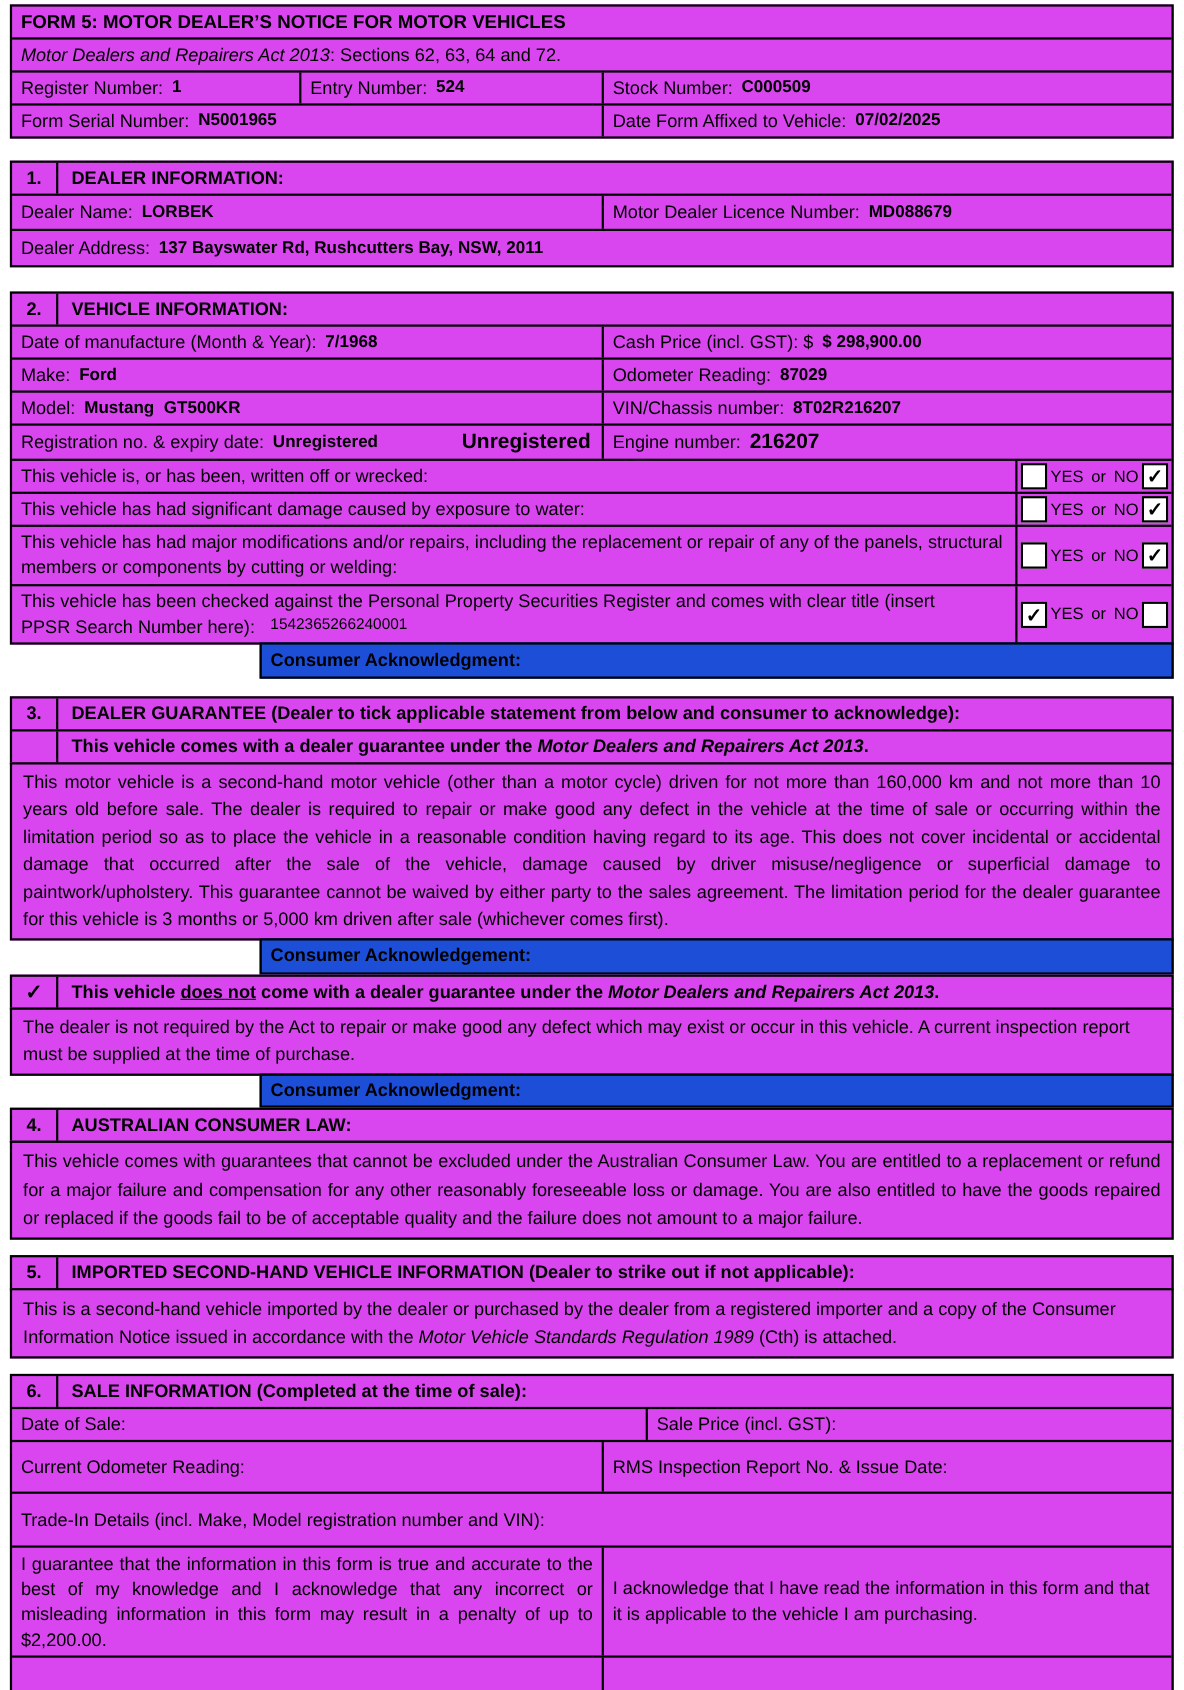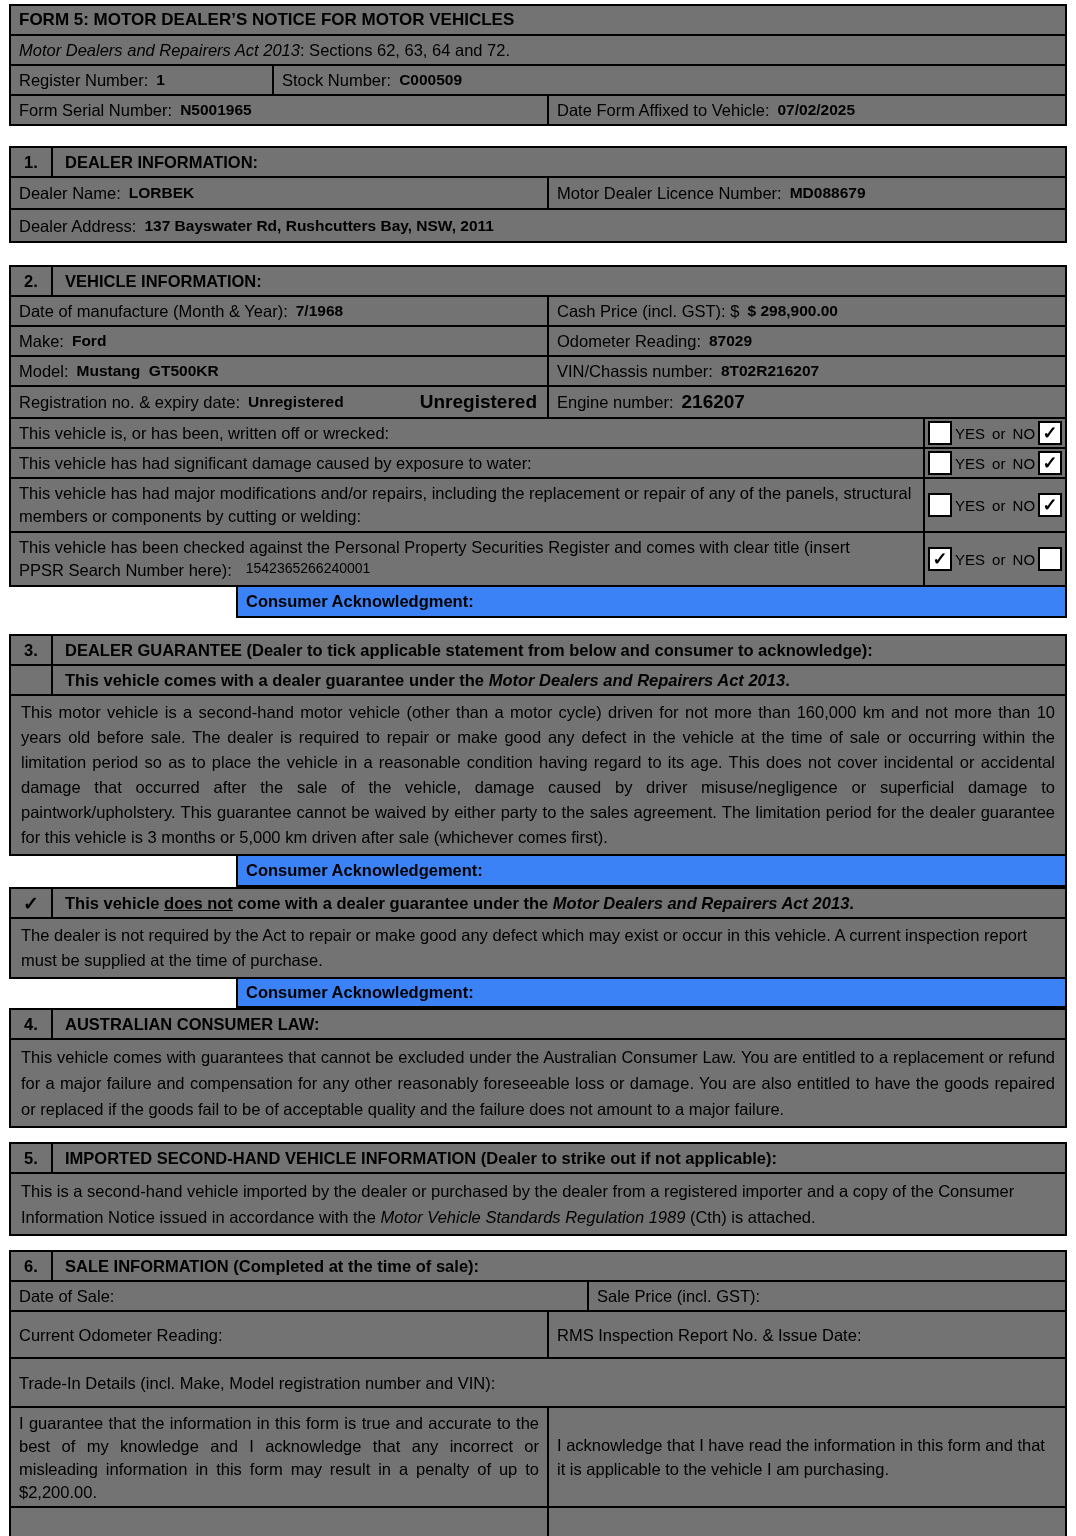--- a/index.html
+++ b/index.html
@@ -1,18 +1,18 @@
 <!DOCTYPE html>
 <html><head>
 <meta charset="utf-8">
 <style>
   html,body{margin:0;padding:0;background:#fff;color:#000;}
   body{width:1076px;min-height:1536px;font-family:"Liberation Sans",sans-serif;-webkit-font-smoothing:antialiased;}
   .page{padding:4px 9px 10px 9px;}
-  .box{border:2px solid #000;background:#737373;}
+  .box{border:2px solid #000;background:#d946ef;}
   .box + .box{margin-top:-2px;}
   .mt20{margin-top:20px!important;}
   .mt22{margin-top:22px!important;}
   .mt16{margin-top:16px!important;}
   .mt14{margin-top:14px!important;}
   .row{display:flex;align-items:stretch;border-bottom:2px solid #000;}
   .row:last-child{border-bottom:none;}
   .cell{padding:2px 8px;box-sizing:border-box;font-size:16.5px;line-height:24px;display:flex;align-items:center;flex-wrap:wrap;}
   .cell + .cell{border-left:2px solid #000;}
   .grow{flex:1;}
@@ -34,21 +34,21 @@
   .h30{min-height:30px;}
   .h45{min-height:45px;}
   .h47{min-height:47px;}
   .h93{min-height:93px;}
   .h102{min-height:102px;}
   .h31{min-height:31px;}
   .qtext{flex:1;padding:2px 8px;box-sizing:border-box;font-size:16.5px;line-height:23px;display:flex;align-items:center;flex-wrap:wrap;}
   .qzone{width:142px;flex:none;border-left:2px solid #000;display:flex;align-items:center;justify-content:space-between;padding:2px 3px;box-sizing:border-box;}
   .cb{width:24px;height:24px;flex:none;border:2px solid #000;box-sizing:border-box;display:flex;align-items:center;justify-content:center;font-weight:bold;font-size:18px;line-height:1;background:#fff;}
   .yesno{font-size:15px;word-spacing:3px;white-space:nowrap;}
-  .ack{margin-left:227px;border:2px solid #000;margin-top:-2px;min-height:27px;display:flex;align-items:center;padding:1px 8px;font-weight:bold;font-size:16.5px;background:#3b82f6;}
+  .ack{margin-left:227px;border:2px solid #000;margin-top:-2px;min-height:27px;display:flex;align-items:center;padding:1px 8px;font-weight:bold;font-size:16.5px;background:#1d4ed8;}
   .stmt{flex:1;padding:2px 8px 2px 12px;box-sizing:border-box;font-weight:bold;font-size:16.5px;line-height:24px;display:block;border-left:2px solid #000;}
   .cbcell{width:40px;flex:none;display:flex;align-items:center;justify-content:center;font-weight:bold;font-size:19px;}
   .ppsrval{font-weight:normal;font-size:14px;margin-left:14px;position:relative;top:-3px;}
   .vcenter{display:flex;flex-direction:column;justify-content:center;align-items:flex-start;}
   .ln23{line-height:23px;}
 </style>
 </head>
 <body>
 
 <div class="page">
@@ -61,20 +61,24 @@
       <div class="cell grow">
           <span class="ital">Motor Dealers and Repairers Act 2013</span>
           <span>: Sections 62, 63, 64 and 72.</span>
         </div>
     </div>
     <div class="row h26">
       <div class="cell" style="width:261px;">
         <span class="lbl">Register Number:</span>
         <span class="val">1</span>
       </div>
+      <div class="cell" style="width:275px;">
+        <span class="lbl">Entry Number:</span>
+        <span class="val">524</span>
+      </div>
       <div class="cell grow">
         <span class="lbl">Stock Number:</span>
         <span class="val">C000509</span>
       </div>
     </div>
     <div class="row h26">
       <div class="cell" style="width:536px;">
         <span class="lbl">Form Serial Number:</span>
         <span class="val">N5001965</span>
       </div>

